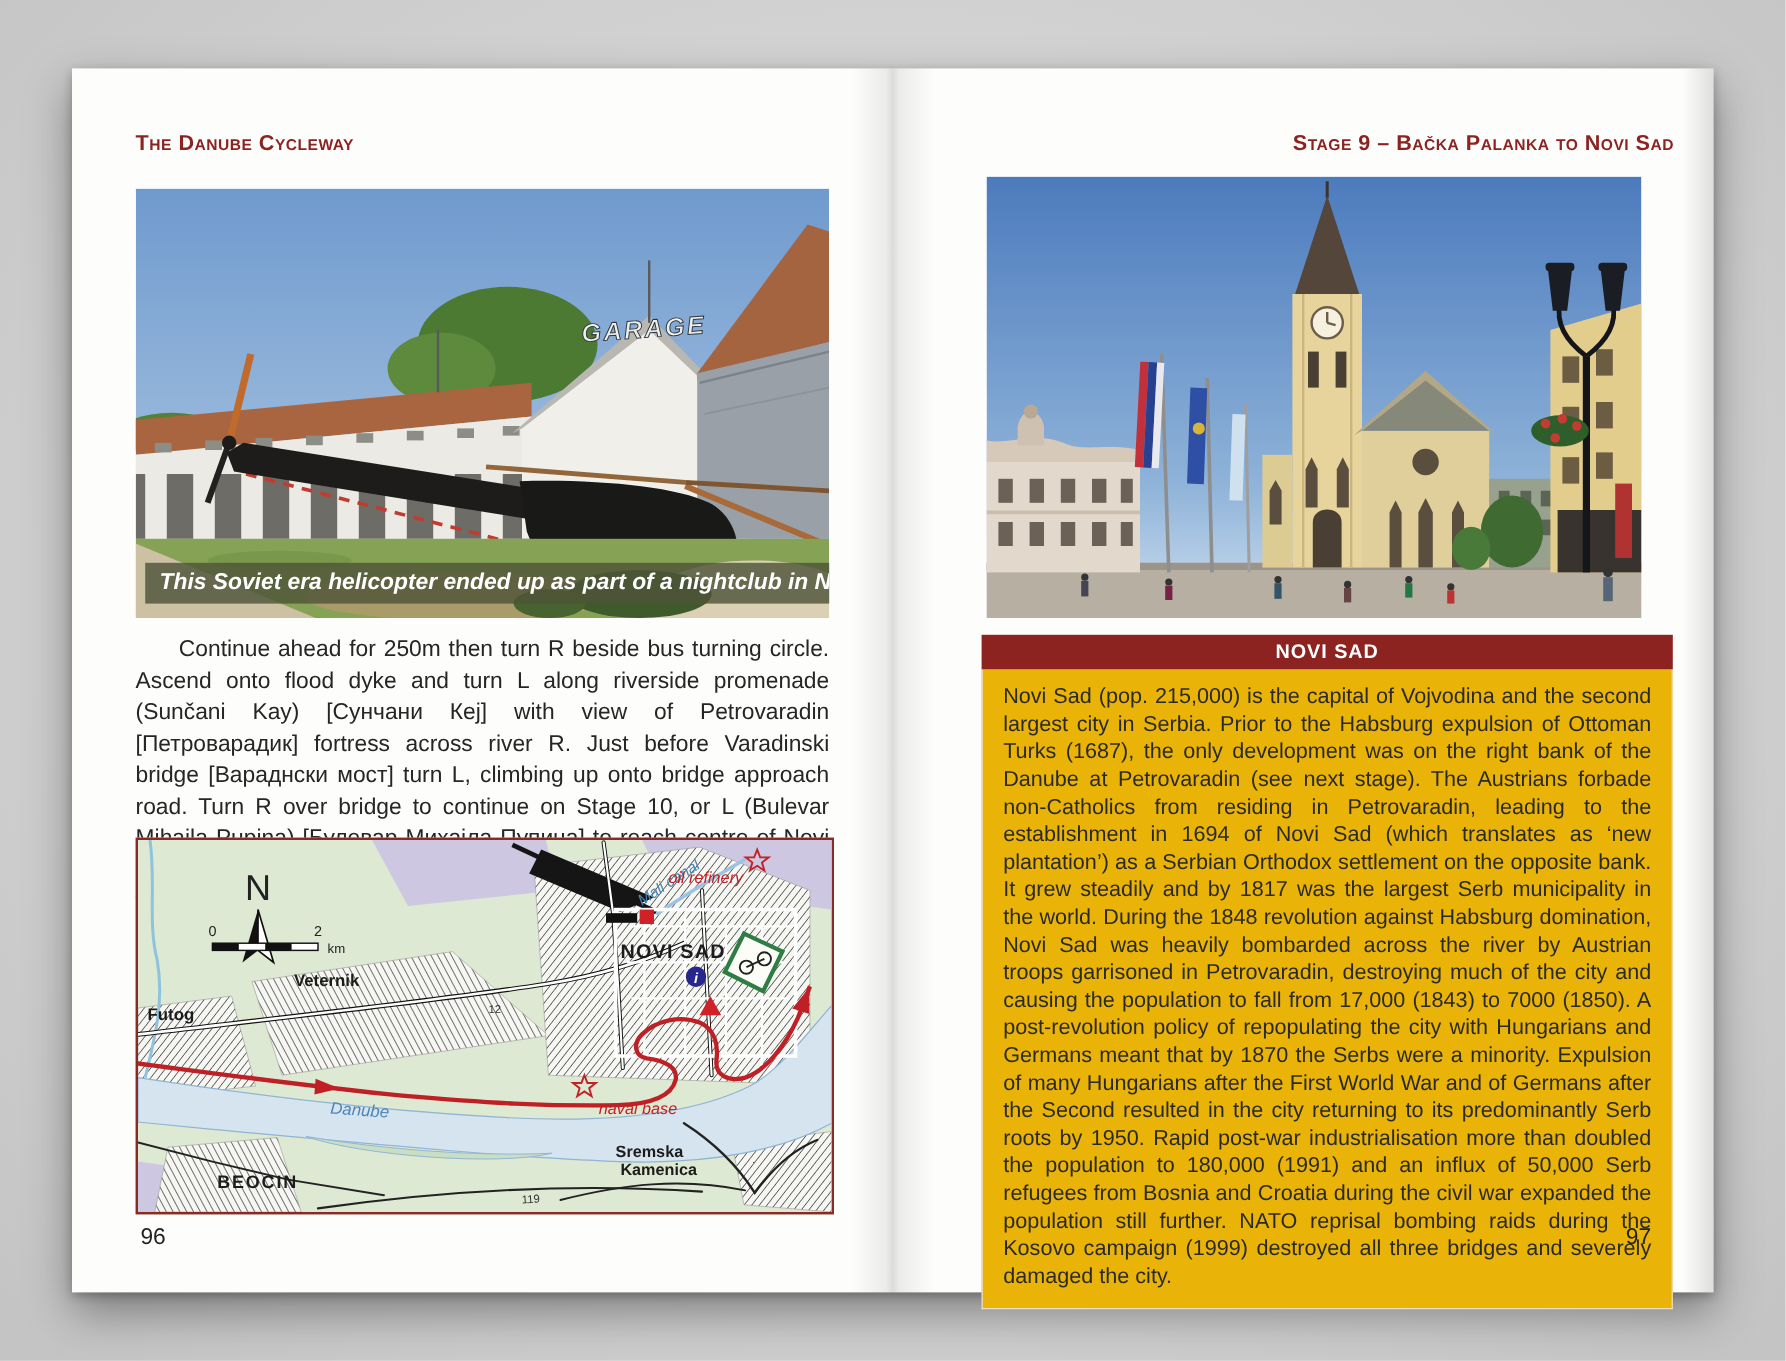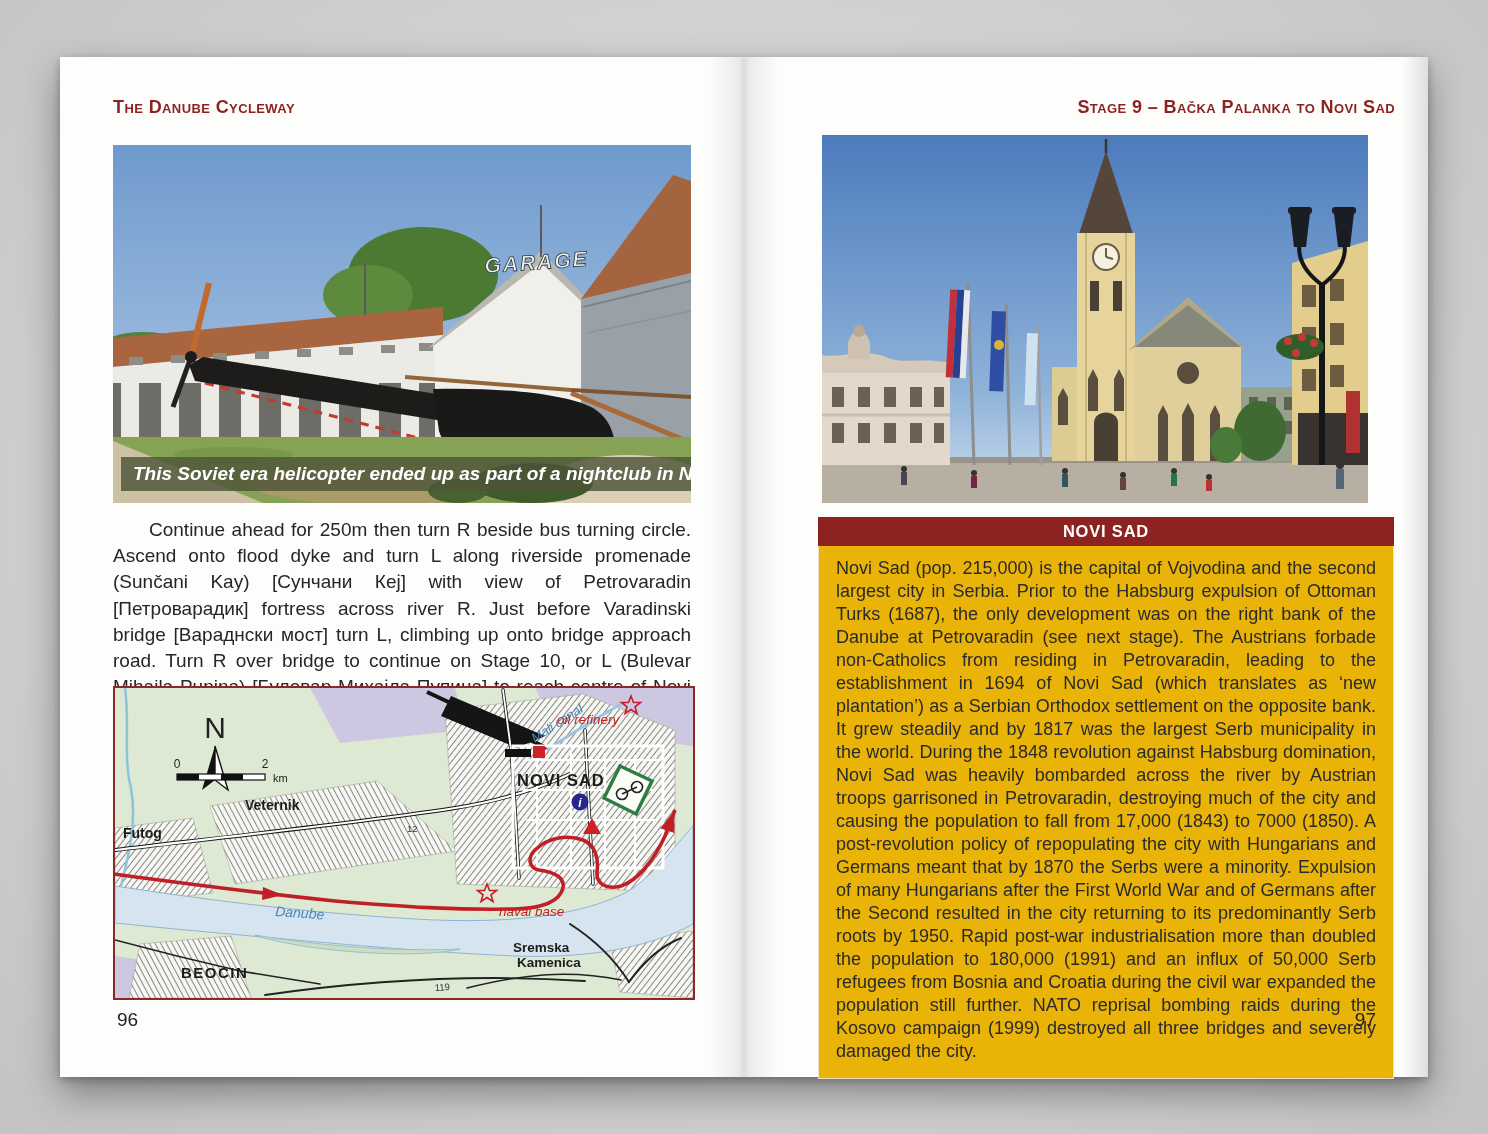--- a/index.html
+++ b/index.html
@@ -17,21 +17,21 @@
   .spread::before{
     content:"";position:absolute;left:50%;top:0;bottom:0;width:70px;margin-left:-35px;z-index:6;
     background:linear-gradient(90deg,rgba(0,0,0,0),rgba(0,0,0,.07) 42%,rgba(0,0,0,.13) 50%,rgba(0,0,0,.07) 58%,rgba(0,0,0,0));
     pointer-events:none;
   }
   .spread::after{
     content:"";position:absolute;right:0;top:0;bottom:0;width:26px;z-index:6;
     background:linear-gradient(90deg,rgba(0,0,0,0),rgba(0,0,0,.12));
     pointer-events:none;
   }
-  .page{position:absolute;top:0;width:684px;height:1020px;}
+  .page{position:absolute;top:12px;width:684px;height:1020px;}
   .page-left{left:0;}
   .page-right{left:684px;}
 
   .running-head{
     position:absolute;top:40px;font-size:18px;font-weight:600;letter-spacing:.4px;
     font-variant:small-caps;color:#8d2321;
   }
   .running-head.rh-left{left:53px;}
   .running-head.rh-right{right:33px;text-align:center;}
 

